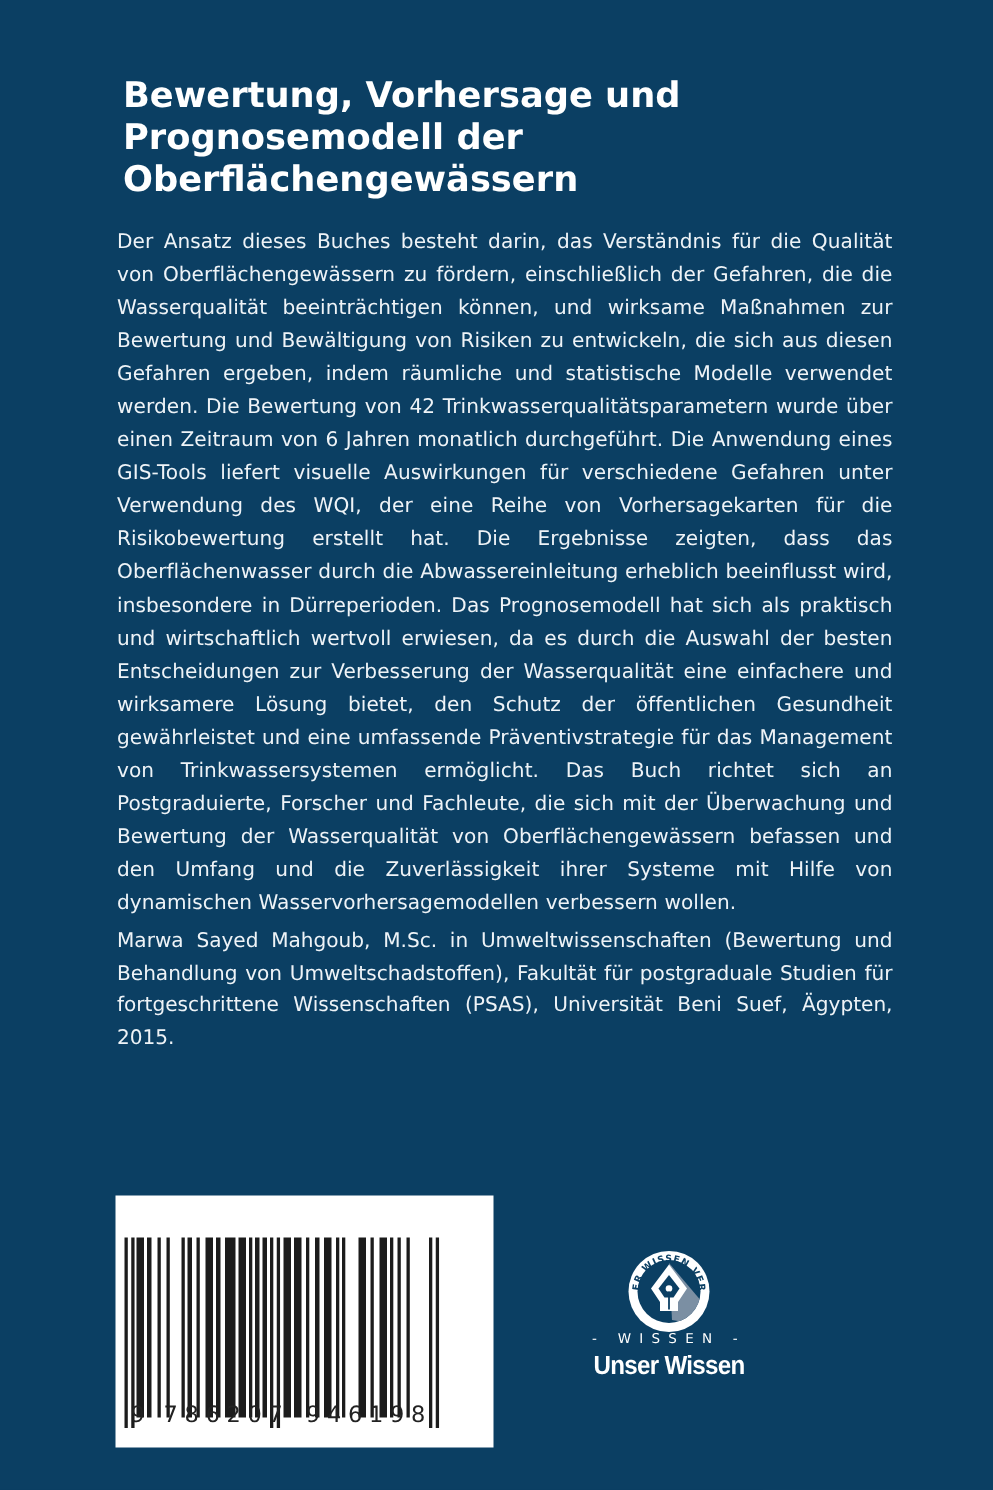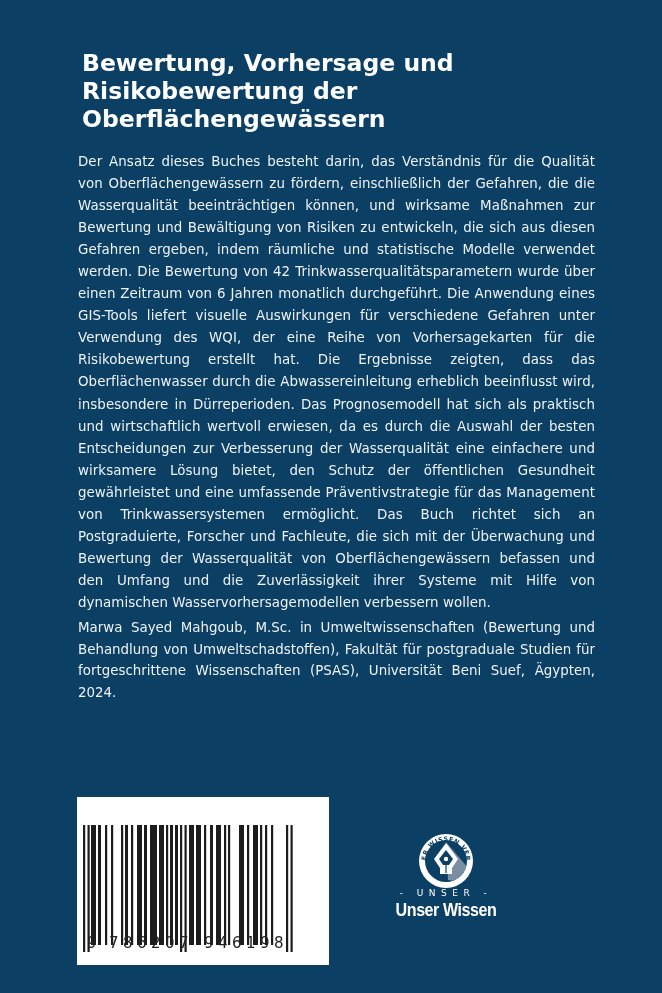--- a/index.html
+++ b/index.html
@@ -51,27 +51,27 @@
     font-family:"Liberation Sans", sans-serif; font-weight:bold;
     font-size:17.5px; letter-spacing:-0.5px; color:#ffffff; text-align:center;
     transform:scaleX(0.92);
   }
 </style>
 </head>
 <body>
 
 <h1 class="title">
   <span>Bewertung, Vorhersage und</span>
-  <span>Risikobewertung der</span>
+  <span>Prognosemodell der</span>
   <span>Oberflächengewässern</span>
 </h1>
 
 <p class="blurb">Der Ansatz dieses Buches besteht darin, das Verständnis für die Qualität von Oberflächengewässern zu fördern, einschließlich der Gefahren, die die Wasserqualität beeinträchtigen können, und wirksame Maßnahmen zur Bewertung und Bewältigung von Risiken zu entwickeln, die sich aus diesen Gefahren ergeben, indem räumliche und statistische Modelle verwendet werden. Die Bewertung von 42 Trinkwasserqualitätsparametern wurde über einen Zeitraum von 6 Jahren monatlich durchgeführt. Die Anwendung eines GIS-Tools liefert visuelle Auswirkungen für verschiedene Gefahren unter Verwendung des WQI, der eine Reihe von Vorhersagekarten für die Risikobewertung erstellt hat. Die Ergebnisse zeigten, dass das Oberflächenwasser durch die Abwassereinleitung erheblich beeinflusst wird, insbesondere in Dürreperioden. Das Prognosemodell hat sich als praktisch und wirtschaftlich wertvoll erwiesen, da es durch die Auswahl der besten Entscheidungen zur Verbesserung der Wasserqualität eine einfachere und wirksamere Lösung bietet, den Schutz der öffentlichen Gesundheit gewährleistet und eine umfassende Präventivstrategie für das Management von Trinkwassersystemen ermöglicht. Das Buch richtet sich an Postgraduierte, Forscher und Fachleute, die sich mit der Überwachung und Bewertung der Wasserqualität von Oberflächengewässern befassen und den Umfang und die Zuverlässigkeit ihrer Systeme mit Hilfe von dynamischen Wasservorhersagemodellen verbessern wollen.</p>
 
-<p class="bio">Marwa Sayed Mahgoub, M.Sc. in Umweltwissenschaften (Bewertung und Behandlung von Umweltschadstoffen), Fakultät für postgraduale Studien für fortgeschrittene Wissenschaften (PSAS), Universität Beni Suef, Ägypten, 2024.</p>
+<p class="bio">Marwa Sayed Mahgoub, M.Sc. in Umweltwissenschaften (Bewertung und Behandlung von Umweltschadstoffen), Fakultät für postgraduale Studien für fortgeschrittene Wissenschaften (PSAS), Universität Beni Suef, Ägypten, 2015.</p>
 
 <div class="barcode-box">
   <svg width="252" height="168" viewBox="0 0 252 168">
     <g fill="#1c1c1c">
 
       <rect x="0" y="0" width="0" height="0"></rect>
       <rect x="6" y="28" width="2.2" height="127"></rect>
       <rect x="10.5" y="28" width="2.2" height="127"></rect>
 
       <rect x="14" y="28" width="5" height="120"></rect>
@@ -143,15 +143,15 @@
     <polygon points="68,14 90,40 82,54 70,52" fill="#7b8fa3" clip-path="url(#circClip)"></polygon>
 
     <path d="M68 15 L80 31 L74 40 L74 46 L62 46 L62 40 L56 31 Z" fill="#ffffff"></path>
     <path d="M68 22 L75 31 L71 37 L65 37 L61 31 Z" fill="#0B3F63"></path>
     <circle cx="68" cy="31" r="2.2" fill="#ffffff"></circle>
     <line x1="68" y1="33" x2="68" y2="45" stroke="#0B3F63" stroke-width="1.2"></line>
     <text font-family="DejaVu Sans, sans-serif" font-size="6.2" font-weight="bold" fill="#0B3F63" letter-spacing="0.6">
       <textPath href="#ringPath" startOffset="50%" text-anchor="middle">UNSER WISSEN VERLAG</textPath>
     </text>
   </svg>
-  <div class="logo-verlag">- UNSER -</div>
+  <div class="logo-verlag">- WISSEN -</div>
   <div class="logo-name">Unser Wissen</div>
 </div>
 
 </body></html>

